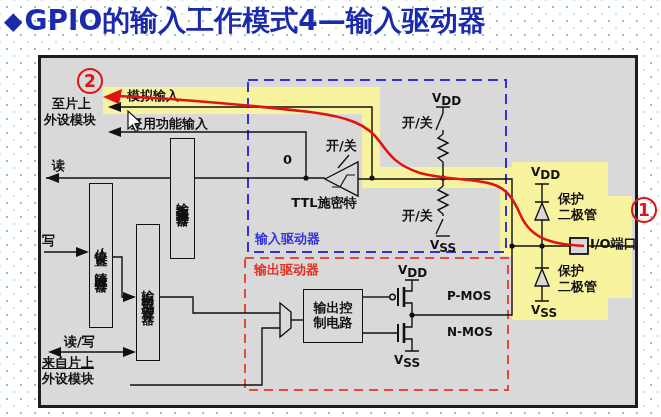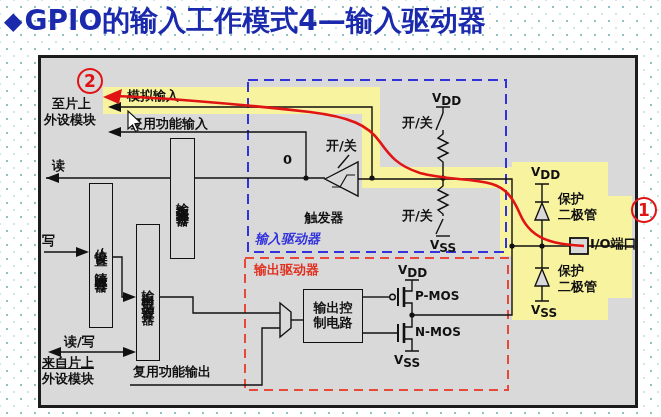--- a/index.html
+++ b/index.html
@@ -14,21 +14,21 @@
   #title .bullet{font-size:24px;line-height:1;margin-right:2px;}
   #title .ttext{font-size:28px;font-weight:bold;letter-spacing:0px;}
   #frame{left:38px;top:55px;width:594px;height:347px;background:#d9d9d9;border:3px solid #1c1c1c;}
   .hl{background:#f8f39e;z-index:1;}
   svg{position:absolute;left:0;top:0;pointer-events:none;}
   #wires{z-index:2;}
   #overlay{z-index:5;}
   .box{background:#d9d9d9;border:1.5px solid #111;z-index:3;display:flex;align-items:center;justify-content:center;box-sizing:border-box;}
   .vtext{writing-mode:vertical-lr;text-orientation:upright;font-size:13px;font-weight:bold;color:#111;letter-spacing:2px;line-height:1;}
   .lbl{z-index:4;font-size:13px;font-weight:bold;color:#111;white-space:nowrap;line-height:1.15;}
-  .lbl.sm{font-size:12px;}
+  .lbl.sm{font-size:12px;margin-left:32px;}
   .vlbl{z-index:4;font-size:12px;font-weight:bold;color:#111;white-space:nowrap;}
   .vlbl sub{font-size:12px;font-weight:bold;}
   .blue{color:#3232dd;}
   .redtxt{color:#e03020;}
   .callout{z-index:6;width:26px;height:26px;border:2.5px solid #e01414;border-radius:50%;
     color:#e01414;font-size:17px;font-weight:bold;display:flex;align-items:center;justify-content:center;
     background:transparent;box-sizing:border-box;}
   .ctr{text-align:center;}
 </style>
 </head>
@@ -152,23 +152,22 @@
   <div class="abs lbl" style="left:52px;top:97px;">至片上</div>
   <div class="abs lbl" style="left:44px;top:113px;">外设模块</div>
   <div class="abs lbl" style="left:127px;top:89px;">模拟输入</div>
   <div class="abs lbl" style="left:130px;top:117px;">复用功能输入</div>
   <div class="abs lbl" style="left:52px;top:159px;">读</div>
   <div class="abs lbl" style="left:283px;top:153px;">0</div>
   <div class="abs lbl" style="left:42px;top:234px;">写</div>
   <div class="abs lbl" style="left:64px;top:335px;">读/写</div>
   <div class="abs lbl" style="left:42px;top:356px;text-decoration:underline;">来自片上</div>
   <div class="abs lbl" style="left:42px;top:372px;">外设模块</div>
-  <div class="abs lbl" style="left:133px;top:365px;">复用功能输出</div>
-  <div class="abs lbl ctr" style="left:286px;top:211px;width:76px;">触发器</div>
-  <div class="abs lbl blue" style="left:255px;top:232px;font-style:italic;">输入驱动器</div>
+  <div class="abs lbl ctr" style="left:286px;top:196px;width:76px;">TTL施密特</div>
+  <div class="abs lbl blue" style="left:255px;top:232px;">输入驱动器</div>
   <div class="abs lbl redtxt" style="left:254px;top:263px;">输出驱动器</div>
   <div class="abs lbl sm" style="left:415px;top:290px;">P-MOS</div>
   <div class="abs lbl sm" style="left:415px;top:326px;">N-MOS</div>
   <div class="abs lbl" style="left:326px;top:139px;">开/关</div>
   <div class="abs lbl" style="left:402px;top:116px;">开/关</div>
   <div class="abs lbl" style="left:402px;top:209px;">开/关</div>
 
   <div class="abs vlbl" style="left:432px;top:91px;"><span>V</span><sub>DD</sub></div>
   <div class="abs vlbl" style="left:430px;top:238px;"><span>V</span><sub>SS</sub></div>
   <div class="abs vlbl" style="left:398px;top:263px;"><span>V</span><sub>DD</sub></div>

